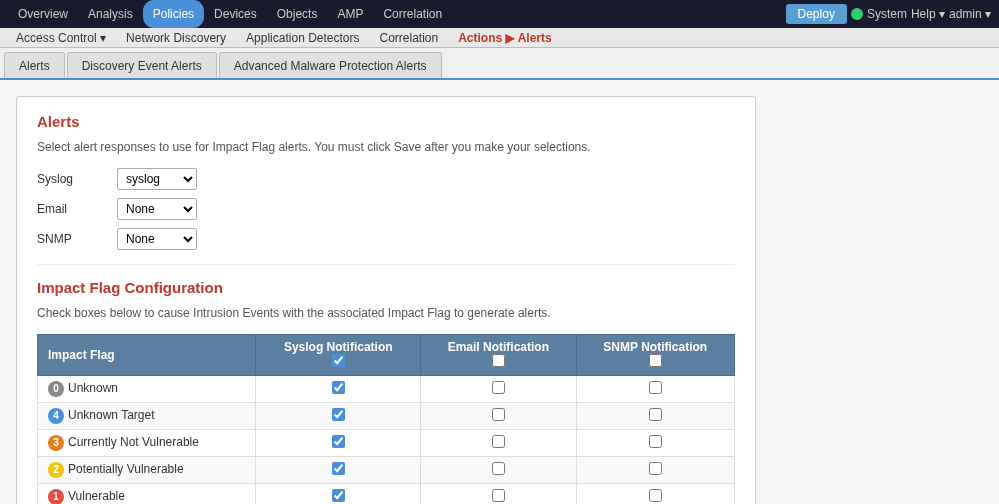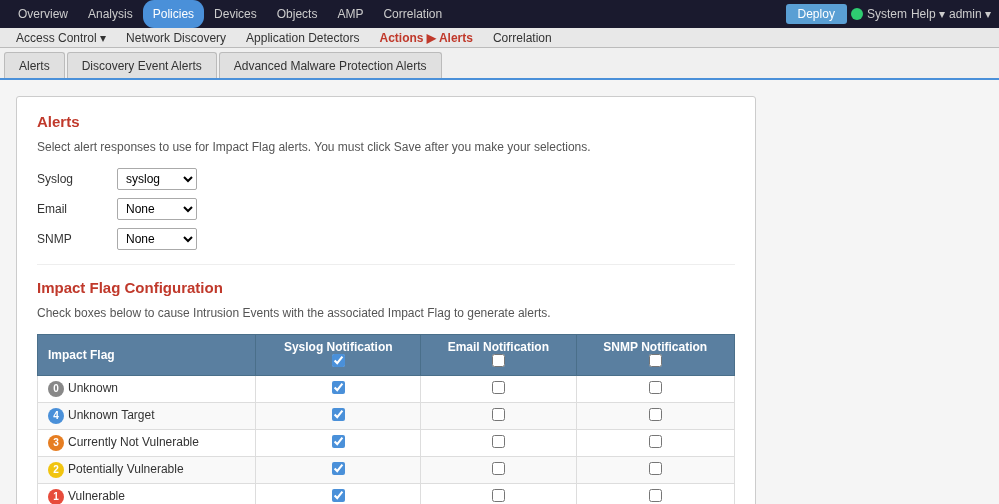--- a/index.html
+++ b/index.html
@@ -224,22 +224,22 @@
     <span class="top-nav-text">System</span>
     <span class="top-nav-text">Help ▾</span>
     <span class="top-nav-text">admin ▾</span>
   </div>
 </div>
 
 <div class="sec-nav">
   <div class="sec-nav-item">Access Control ▾</div>
   <div class="sec-nav-item">Network Discovery</div>
   <div class="sec-nav-item">Application Detectors</div>
+  <div class="sec-nav-item">Correlation</div>
   <div class="sec-nav-item active">Actions ▶ Alerts</div>
-  <div class="sec-nav-item">Correlation</div>
 </div>
 
 <div class="tabs-row">
   <div class="tab">Alerts</div>
   <div class="tab">Discovery Event Alerts</div>
   <div class="tab">Advanced Malware Protection Alerts</div>
 </div>
 
 <div class="main-content">
   <div class="section-card">

